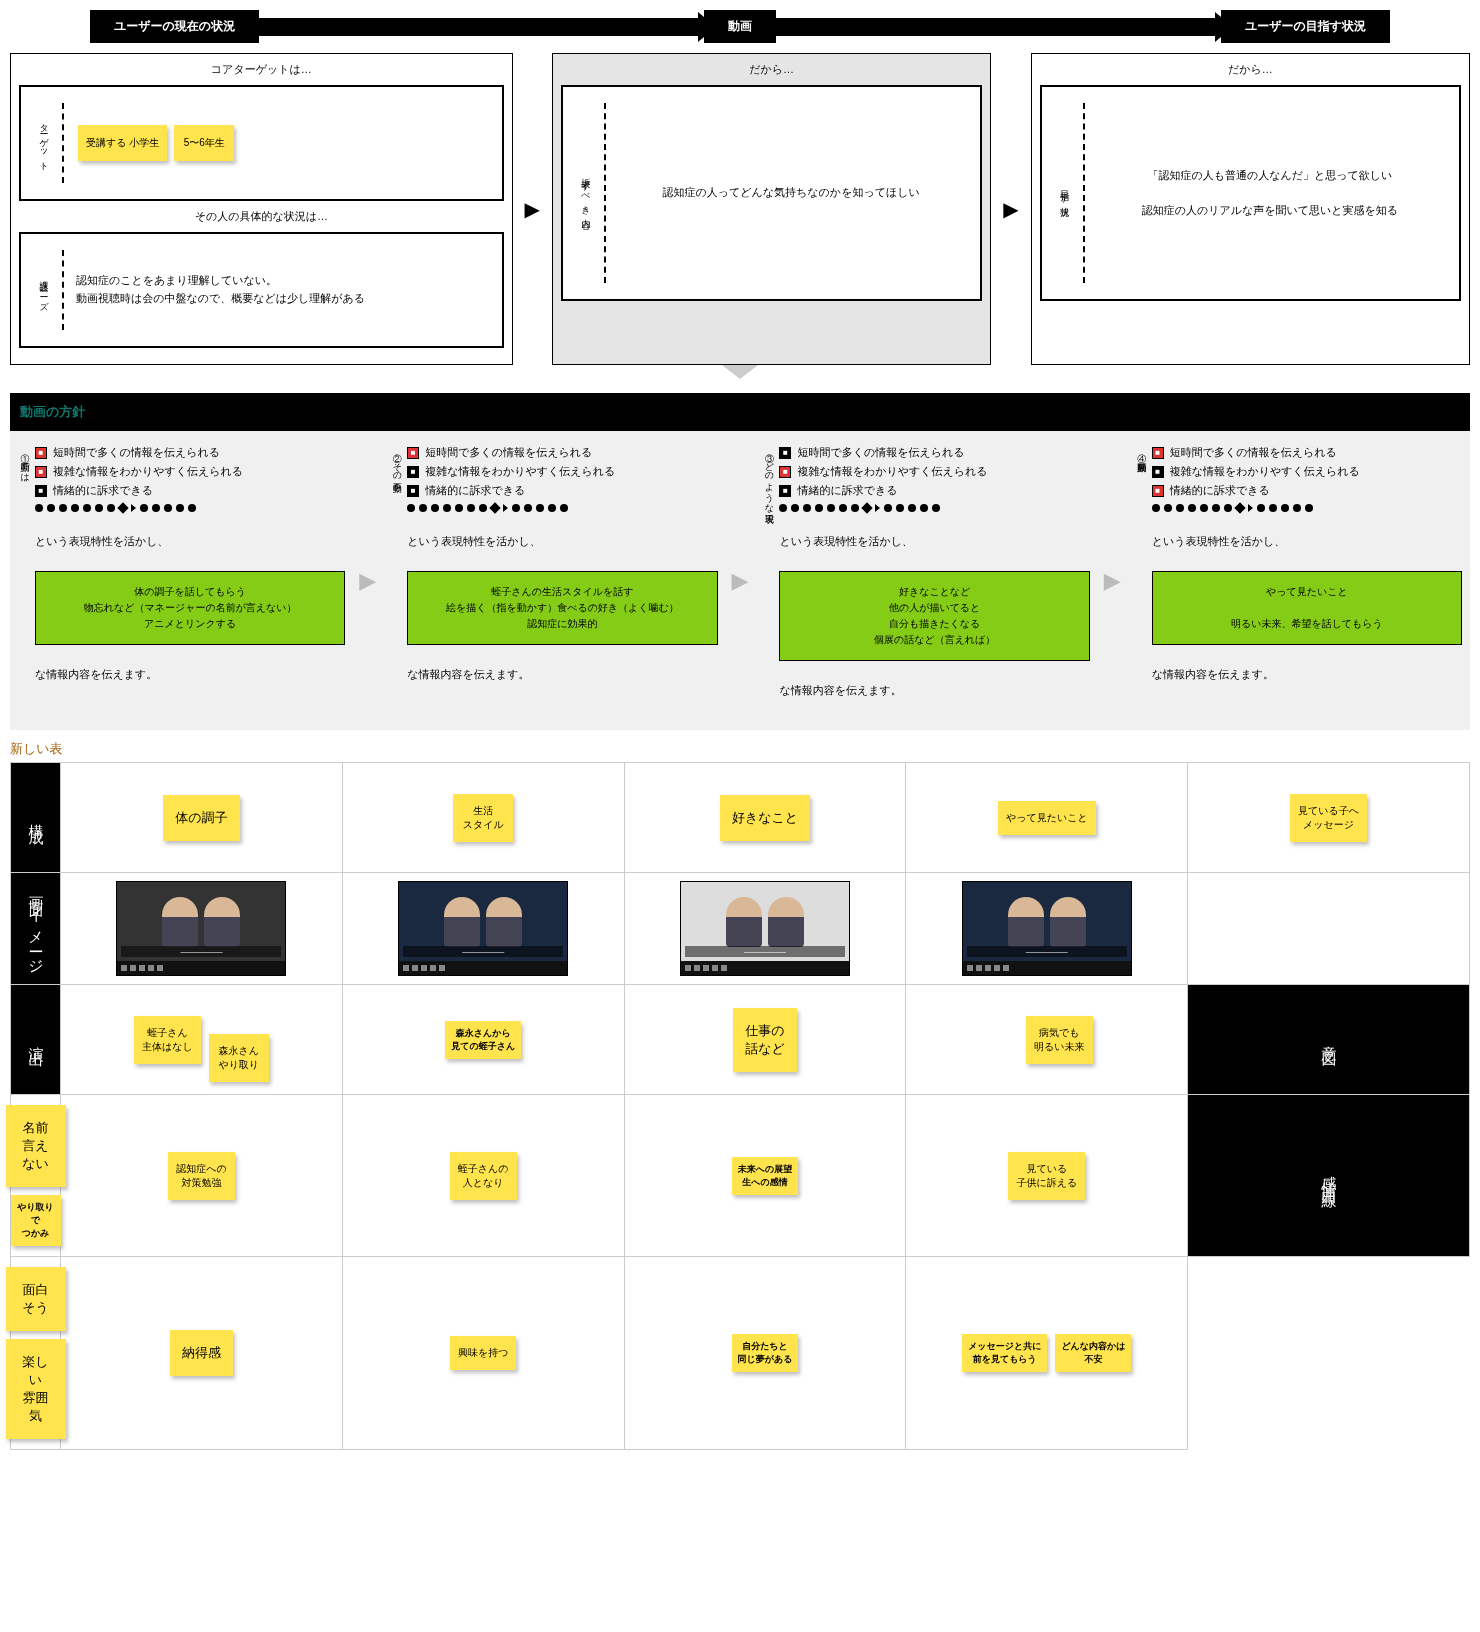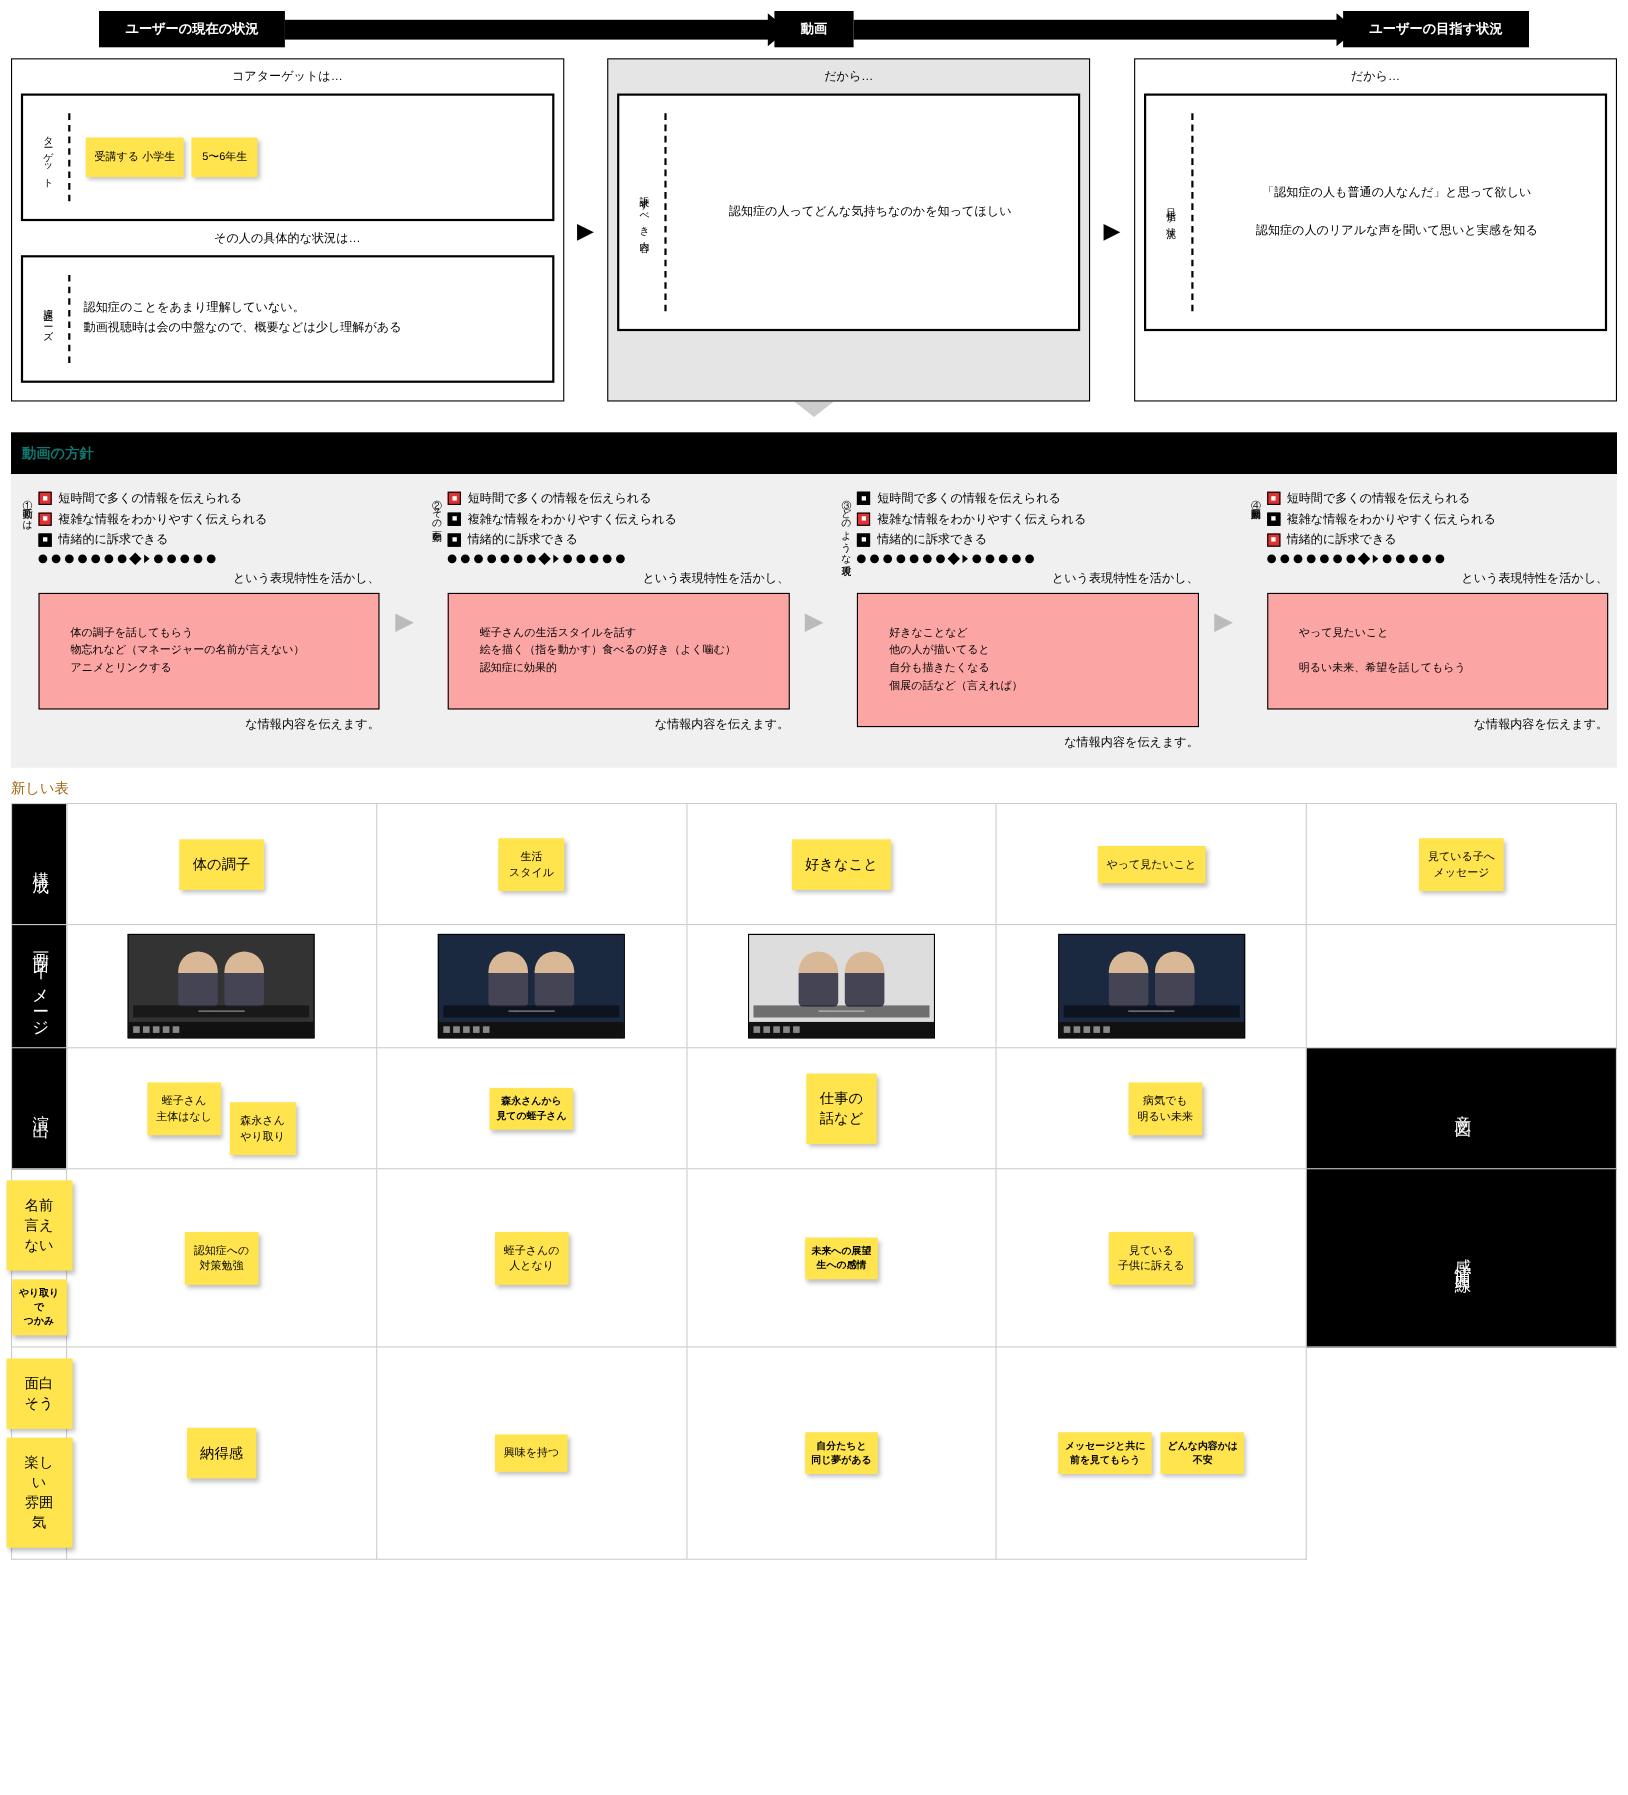--- a/index.html
+++ b/index.html
@@ -25,22 +25,22 @@
 .policy-row{display:flex;gap:6px;align-items:stretch;background:#f0f0f0;}
 .policy-col{flex:1;padding:10px 8px;}
 .chk{display:flex;align-items:center;gap:6px;font-size:11px;margin:4px 0;}
 .chk-box{width:12px;height:12px;border:1px solid #000;display:inline-flex;align-items:center;justify-content:center;font-size:8px;}
 .chk-box.filled{background:#d33;color:#fff;}
 .chk-box.dark{background:#000;color:#fff;}
 .dots-row{display:flex;align-items:center;gap:4px;margin:6px 0;}
 .dot{width:8px;height:8px;background:#000;border-radius:50%;}
 .policy-vlabel{writing-mode:vertical-rl;font-size:9px;padding-top:6px;}
 .policy-body{flex:1;}
-.policy-center{text-align:right;font-size:11px;margin:6px 0;}
-.policy-box{border:1px solid #000;padding:28px;text-align:left;font-size:10px;line-height:1.6;background:#fca5a5;}
+.policy-center{text-align:left;font-size:11px;margin:22px 0;}
+.policy-box{border:1px solid #000;padding:12px;text-align:center;font-size:10px;line-height:1.6;background:#84cc16;}
 .policy-flex{display:flex;gap:4px;}
 .col-arrow{align-self:center;color:#bbb;font-size:22px;}
 .tbl-title{font-size:13px;color:#a16207;margin:10px 0 4px 0;}
 .grid-table{display:grid;grid-template-columns:50px repeat(5,1fr);border-top:1px solid #ccc;border-left:1px solid #ccc;}
 .grid-table>div{border-right:1px solid #ccc;border-bottom:1px solid #ccc;padding:8px;min-height:110px;display:flex;align-items:center;justify-content:center;gap:4px;flex-wrap:wrap;}
 .row-header{background:#000;color:#fff;writing-mode:vertical-rl;font-size:15px;letter-spacing:6px;justify-content:center;}
 .thumb{width:170px;height:95px;background:#333;position:relative;border:1px solid #000;display:flex;align-items:flex-end;}
 .thumb-bar{height:14px;background:#111;width:100%;display:flex;align-items:center;padding:0 4px;gap:3px;}
 .thumb-bar span{width:6px;height:6px;background:#888;}
 .thumb-content{position:absolute;top:0;left:0;right:0;bottom:14px;display:flex;align-items:center;justify-content:center;}

